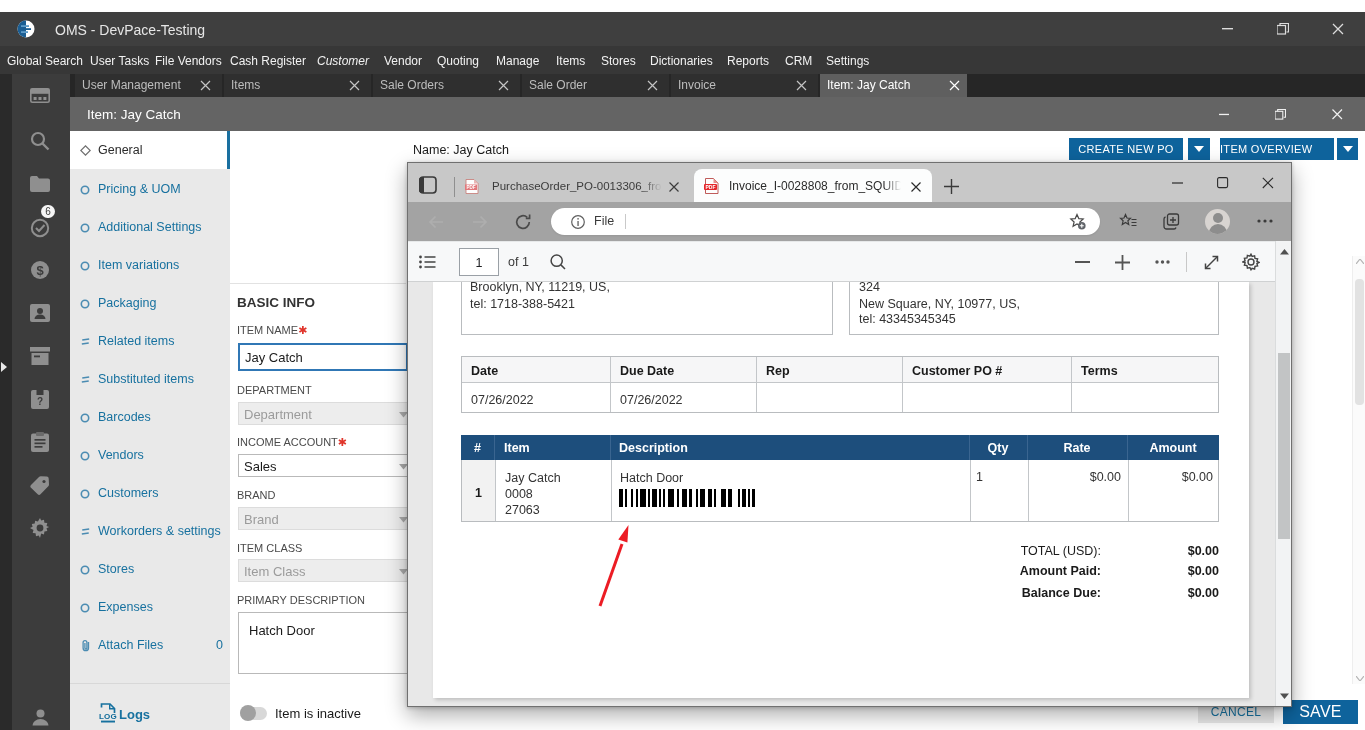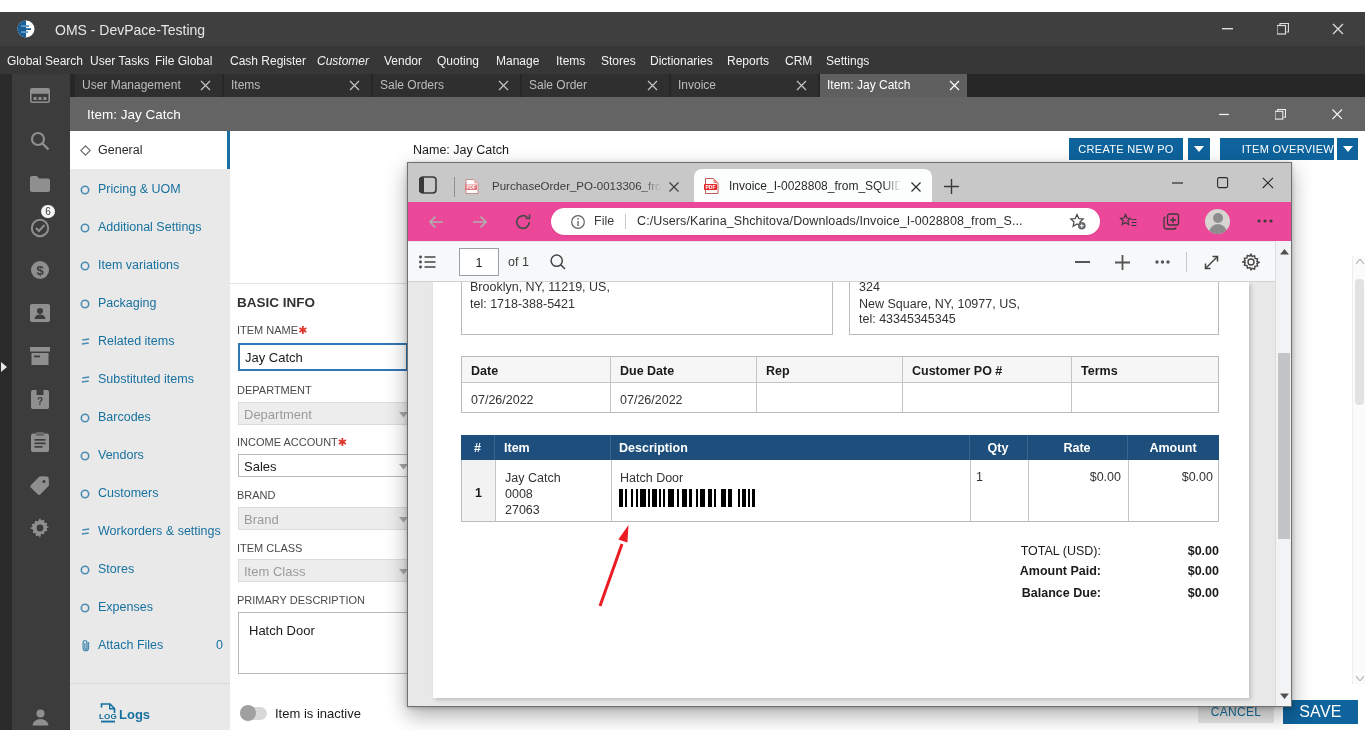--- a/index.html
+++ b/index.html
@@ -29,21 +29,21 @@
         <path d="M3 2.5 V0.5 H11.5 V9 H9.5" fill="none" stroke="#dcdcdc" stroke-width="1.2"></path>
       </svg>
   <svg class="abs" style="left:1332px;top:11px;" width="12" height="12" viewBox="0 0 12 12">
         <path d="M1 1 L11 11 M11 1 L1 11" stroke="#dcdcdc" stroke-width="1.3"></path>
       </svg>
 </div>
 
 <div class="abs" style="left:0;top:34px;width:1365px;height:28px;background:#373737;font-size:12px;color:#f2f2f2;">
   <div class="abs" style="left:7px;top:8px;">Global Search</div>
   <div class="abs" style="left:90px;top:8px;">User Tasks</div>
-  <div class="abs" style="left:155px;top:8px;">File Global</div>
+  <div class="abs" style="left:155px;top:8px;">File Vendors</div>
   <div class="abs" style="left:230px;top:8px;">Cash Register</div>
   <div class="abs" style="left:317px;top:8px;font-style:italic;">Customer</div>
   <div class="abs" style="left:384px;top:8px;">Vendor</div>
   <div class="abs" style="left:437px;top:8px;">Quoting</div>
   <div class="abs" style="left:496px;top:8px;">Manage</div>
   <div class="abs" style="left:556px;top:8px;">Items</div>
   <div class="abs" style="left:601px;top:8px;">Stores</div>
   <div class="abs" style="left:650px;top:8px;">Dictionaries</div>
   <div class="abs" style="left:727px;top:8px;">Reports</div>
   <div class="abs" style="left:785px;top:8px;">CRM</div>
@@ -279,21 +279,21 @@
 
 <div class="abs" id="content" style="left:230px;top:120px;width:1135px;height:606px;background:#ffffff;">
   <div class="abs" style="left:183px;top:11px;font-size:12.5px;color:#1a1a1a;">Name: Jay Catch</div>
 
   <div class="abs" style="left:839px;top:6px;width:114px;height:22px;background:#0e639c;color:#fff;font-size:11px;text-align:center;line-height:22px;letter-spacing:0.3px;">CREATE NEW PO</div>
   <div class="abs" style="left:958px;top:6px;width:22px;height:22px;background:#0e639c;">
         <svg style="position:absolute;left:6px;top:8px;" width="10" height="7" viewBox="0 0 10 7">
           <path d="M0 0 L10 0 L5 6 Z" fill="#fff"></path>
         </svg>
       </div>
-  <div class="abs" style="left:990px;top:6px;width:114px;height:22px;background:#0e639c;color:#fff;font-size:11px;text-align:right;line-height:22px;letter-spacing:0.3px;">ITEM OVERVIEW</div>
+  <div class="abs" style="left:990px;top:6px;width:114px;height:22px;background:#0e639c;color:#fff;font-size:11px;text-align:left;line-height:22px;letter-spacing:0.3px;">ITEM OVERVIEW</div>
   <div class="abs" style="left:1107px;top:6px;width:21px;height:22px;background:#0e639c;">
         <svg style="position:absolute;left:5.5px;top:8px;" width="10" height="7" viewBox="0 0 10 7">
           <path d="M0 0 L10 0 L5 6 Z" fill="#fff"></path>
         </svg>
       </div>
 
   <div class="abs" style="left:0;top:151px;width:176px;height:1px;background:#e2e2e2;"></div>
   <div class="abs" style="left:7px;top:163px;font-size:13.5px;font-weight:bold;color:#333;">BASIC INFO</div>
 
   <div class="abs" style="left:7px;top:192px;font-size:11px;color:#4a4a4a;">ITEM NAME<span style="color:#e0352b;">✱</span></div>
@@ -393,40 +393,39 @@
           <rect x="0" y="5.4" width="11" height="1.2" fill="#2b2b2b"></rect>
         </svg>
     <svg class="abs" style="left:809px;top:14px;" width="12" height="12" viewBox="0 0 12 12">
           <rect x="0.6" y="0.6" width="10" height="10" rx="1.5" fill="none" stroke="#2b2b2b" stroke-width="1.1"></rect>
         </svg>
     <svg class="abs" style="left:854px;top:14px;" width="12" height="12" viewBox="0 0 12 12">
           <path d="M0.8 0.8 L11 11 M11 0.8 L0.8 11" stroke="#2b2b2b" stroke-width="1.1"></path>
         </svg>
   </div>
 
-  <div class="abs" style="left:0;top:39px;width:883px;height:39px;background:#ec4899;">
+  <div class="abs" style="left:0;top:39px;width:883px;height:39px;background:#a3a3a3;">
     <svg class="abs" style="left:20px;top:50%;margin-top:-8px;" width="16" height="16" viewBox="0 0 16 16">
           <path d="M15 8 H2 M7.5 2.5 L2 8 L7.5 13.5" fill="none" stroke="#aeaeae" stroke-width="1.7"></path>
         </svg>
     <svg class="abs" style="left:64px;top:11.5px;" width="16" height="16" viewBox="0 0 16 16">
           <path d="M1 8 H14 M8.5 2.5 L14 8 L8.5 13.5" fill="none" stroke="#aeaeae" stroke-width="1.7"></path>
         </svg>
     <svg class="abs" style="left:107px;top:11.5px;" width="16" height="16" viewBox="0 0 16 16">
           <path d="M14.3 8 A6.3 6.3 0 1 1 12.2 3.3" fill="none" stroke="#4a4a4a" stroke-width="1.7"></path>
           <path d="M14.6 0.6 L14.6 4.4 L10.8 4.4" fill="none" stroke="#4a4a4a" stroke-width="1.7"></path>
         </svg>
     <div class="abs" style="left:143px;top:6px;width:549px;height:27px;background:#ffffff;border-radius:14px;box-shadow:0 1px 2px rgba(0,0,0,0.08);">
       <svg class="abs" style="left:20px;top:6.5px;" width="14" height="14" viewBox="0 0 14 14">
             <circle cx="7" cy="7" r="6.3" fill="none" stroke="#5f5f5f" stroke-width="1.2"></circle>
             <rect x="6.4" y="3" width="1.3" height="1.6" fill="#5f5f5f"></rect>
             <rect x="6.4" y="6" width="1.3" height="5" fill="#5f5f5f"></rect>
           </svg>
       <span class="abs" style="left:43px;top:6px;font-size:12.5px;color:#3a3a3a;">File</span>
       <div class="abs" style="left:74px;top:6px;width:1px;height:15px;background:#c9c9c9;"></div>
-      <span class="abs" style="left:86px;top:6px;font-size:12.5px;color:#2f2f2f;letter-spacing:0.1px;">C:/Users/Karina_Shchitova/Downloads/Invoice_I-0028808_from_S...</span>
       <svg class="abs" style="left:518px;top:5px;" width="17" height="17" viewBox="0 0 17 17">
             <path d="M8 1.5 L9.8 5.6 L14.2 6 L10.9 9 L11.9 13.3 L8 11 L4.1 13.3 L5.1 9 L1.8 6 L6.2 5.6 Z" fill="none" stroke="#4a4a4a" stroke-width="1.2"></path>
             <circle cx="12.8" cy="12.8" r="3.8" fill="#5f6368"></circle>
             <path d="M12.8 10.8 v4 M10.8 12.8 h4" stroke="#fff" stroke-width="1.1"></path>
           </svg>
     </div>
     <svg class="abs" style="left:711px;top:11px;" width="18" height="17" viewBox="0 0 18 17">
           <path d="M6.5 1.5 L8 5 L11.5 5.3 L8.9 7.8 L9.7 11.4 L6.5 9.4 L3.3 11.4 L4.1 7.8 L1.5 5.3 L5 5 Z" fill="none" stroke="#3a3a3a" stroke-width="1.2"></path>
           <path d="M12.5 6.5 h5 M12.5 9.5 h5 M12.5 12.5 h5" stroke="#3a3a3a" stroke-width="1.2"></path>
         </svg>

